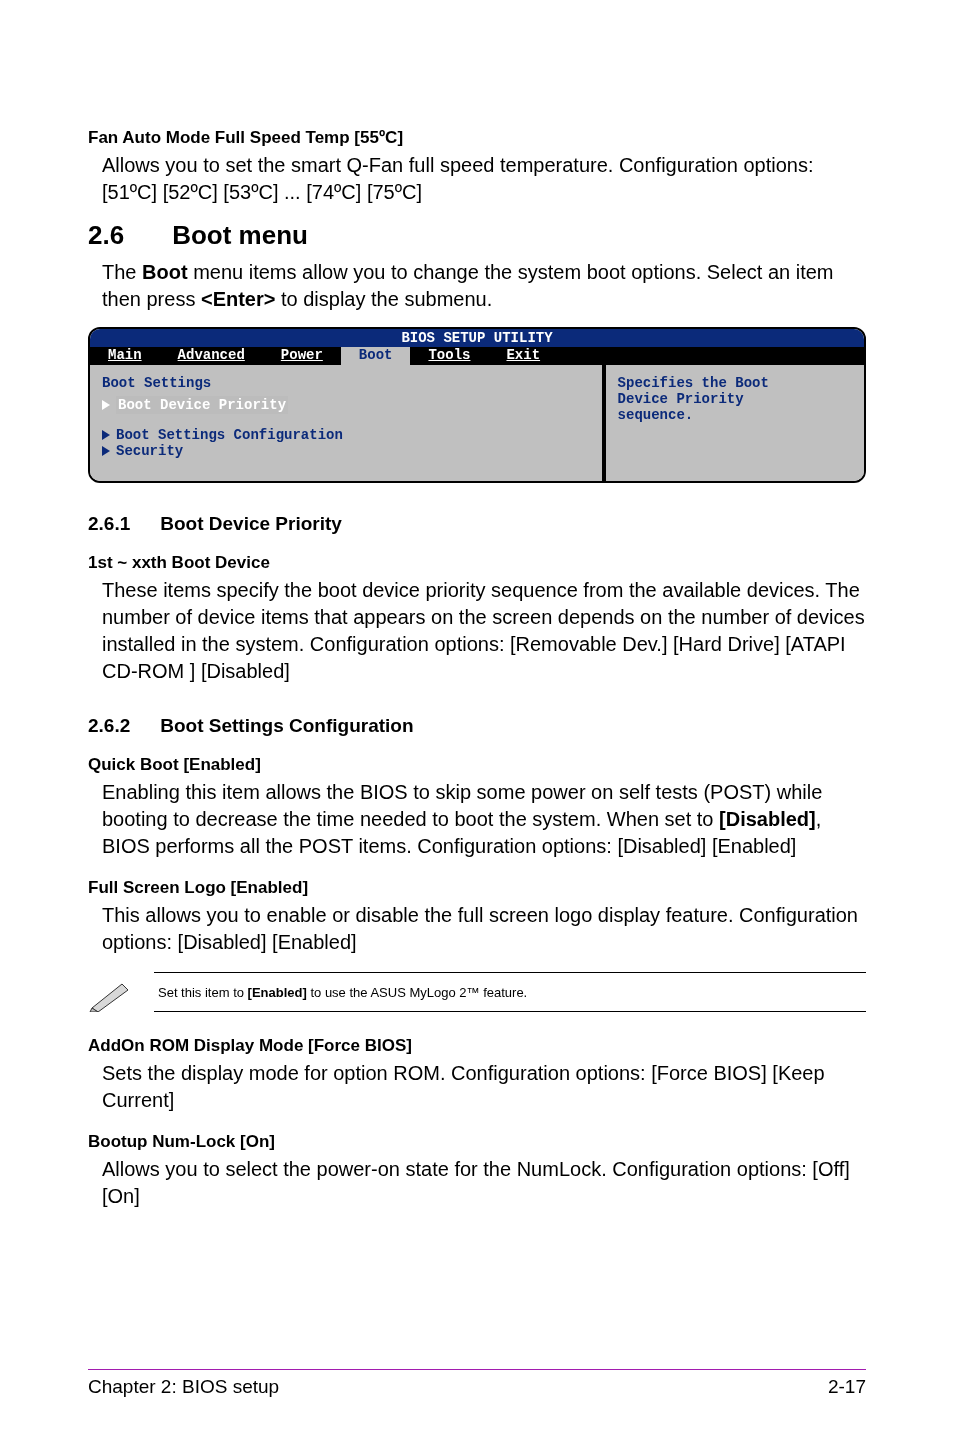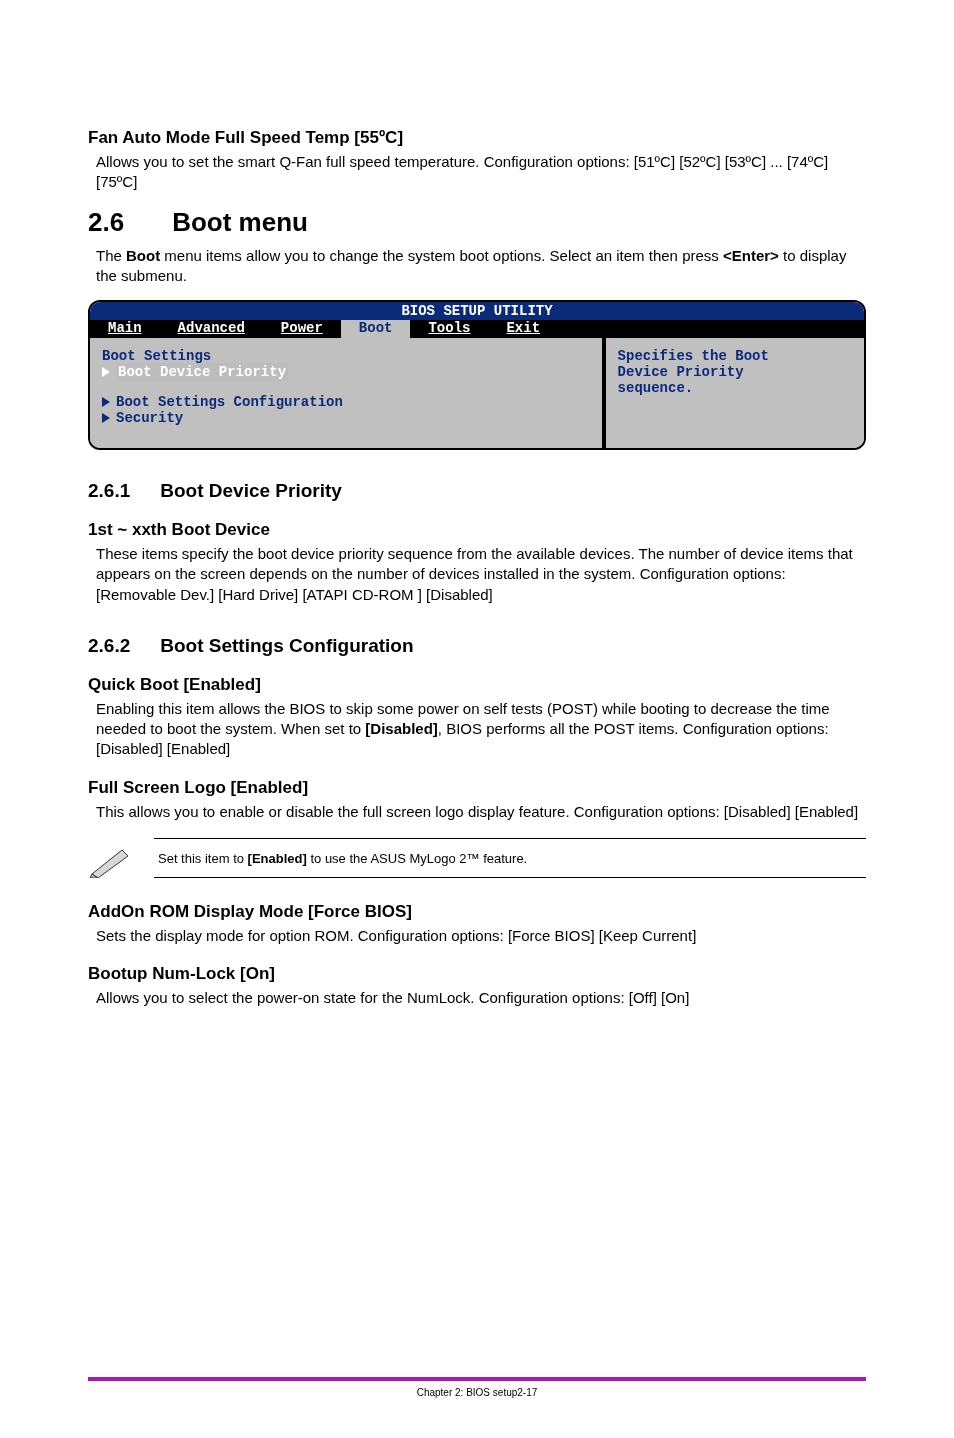--- a/index.html
+++ b/index.html
@@ -4,40 +4,40 @@
 <style>
 html,body{margin:0;padding:0;background:#fff;font-family:Arial,Helvetica,sans-serif;color:#000}
 .page{width:954px;min-height:1438px;box-sizing:border-box;padding:110px 88px 28px 88px;position:relative}
 h3{font-size:17px;font-weight:bold;margin:18px 0 4px 0}
 .sec-row{display:flex;align-items:center;gap:48px;margin:14px 0 8px 0}
 .sec-num{font-size:26px;font-weight:bold}
 .sec-title{font-size:26px;font-weight:bold}
 .sub-row{display:flex;align-items:flex-start;gap:30px;margin:30px 0 10px 0}
 .sub-num{font-size:19px;font-weight:bold}
 .sub-title{font-size:19px;font-weight:bold}
-p{font-size:15px;line-height:1.35;margin:4px 0 6px 8px}
+p{font-size:20px;line-height:1.35;margin:4px 0 6px 14px}
 .bios{border:2px solid #000;border-radius:12px;overflow:hidden;margin:14px 0 6px 0}
 .bios-title{background:#0b2a7a;color:#fff;font-family:"Courier New",monospace;font-size:14px;text-align:center;font-weight:bold;padding:1px 0}
 .bios-tabs{background:#000000;display:flex;font-family:"Courier New",monospace;font-size:14px;font-weight:bold}
 .bios-tab{color:#fff;padding:0 18px 2px 18px;text-decoration:underline}
 .bios-tab.sel{background:#c0c0c0;color:#0b2a7a;text-decoration:none}
 .bios-body{display:flex;background:#c0c0c0}
 .bios-left{flex:0 0 63%;border:2px solid #000;border-top:none;border-bottom:none;border-left:none;padding:10px 12px 22px 12px;font-family:"Courier New",monospace;font-size:14px;font-weight:bold;color:#0b2a7a}
 .bios-right{flex:1;border-left:2px solid #000;padding:10px 12px;font-family:"Courier New",monospace;font-size:14px;font-weight:bold;color:#0b2a7a}
-.bios-heading{color:#0b2a7a;margin-bottom:0}
+.bios-heading{color:#0b2a7a;margin-bottom:6px}
 .bios-item{color:#fff;padding:1px 2px}
 .bios-item.hl{background:#bcbcbc;color:#fff}
 .bios-sub{color:#0b2a7a;margin-top:14px}
 .tri{display:inline-block;width:0;height:0;border-top:5px solid transparent;border-bottom:5px solid transparent;border-left:8px solid #0b2a7a;margin-right:6px;vertical-align:middle}
 .tri.white{border-left-color:#fff}
 .note-wrap{display:flex;align-items:flex-end;gap:22px;margin:10px 0 10px 0;padding:6px 0}
 .note-lines{flex:1;border-top:1px solid #000;border-bottom:1px solid #000;padding:10px 4px}
 .note-text{font-size:13px}
 .pencil{width:44px;height:34px}
-.footer{position:absolute;bottom:40px;left:88px;right:88px;border-top:4px solid #a21caf;padding-top:6px;display:flex;justify-content:center;font-size:10px}
+.footer{position:absolute;bottom:40px;left:88px;right:88px;border-top:1px solid #a21caf;padding-top:6px;display:flex;justify-content:space-between;font-size:19px}
 strong{font-weight:bold}
 </style>
 </head>
 <body>
 
 <div class="page">
 
   <h3>Fan Auto Mode Full Speed Temp [55ºC]</h3>
   <p>Allows you to set the smart Q-Fan full speed temperature. Configuration options: [51ºC] [52ºC] [53ºC] ... [74ºC] [75ºC]</p>
 

